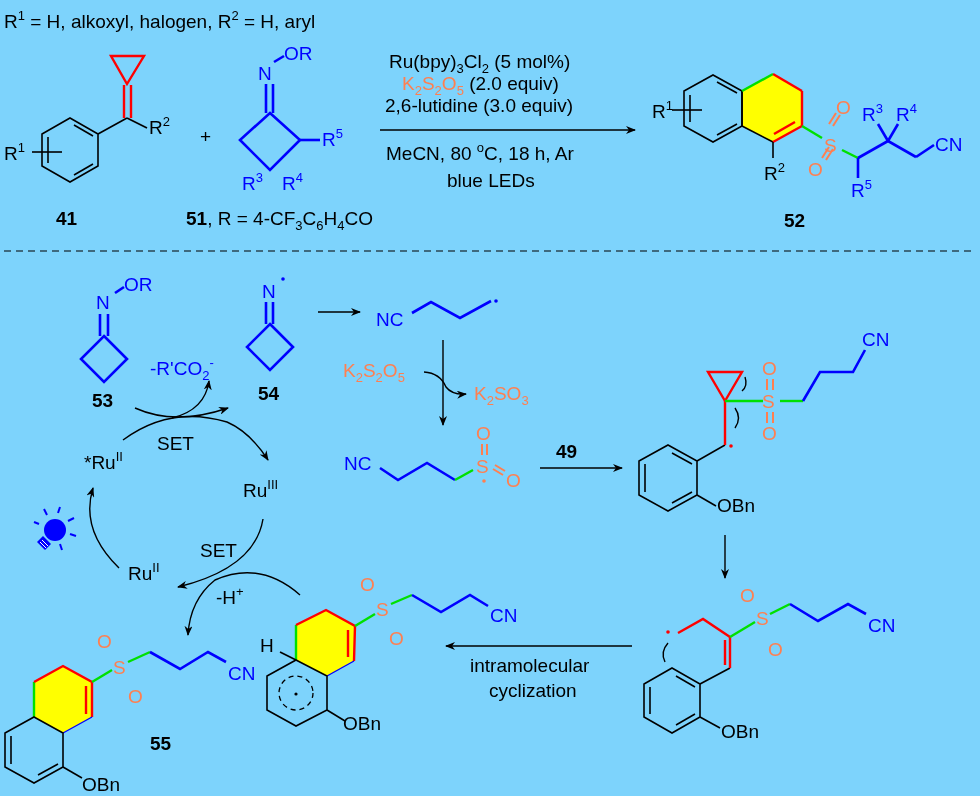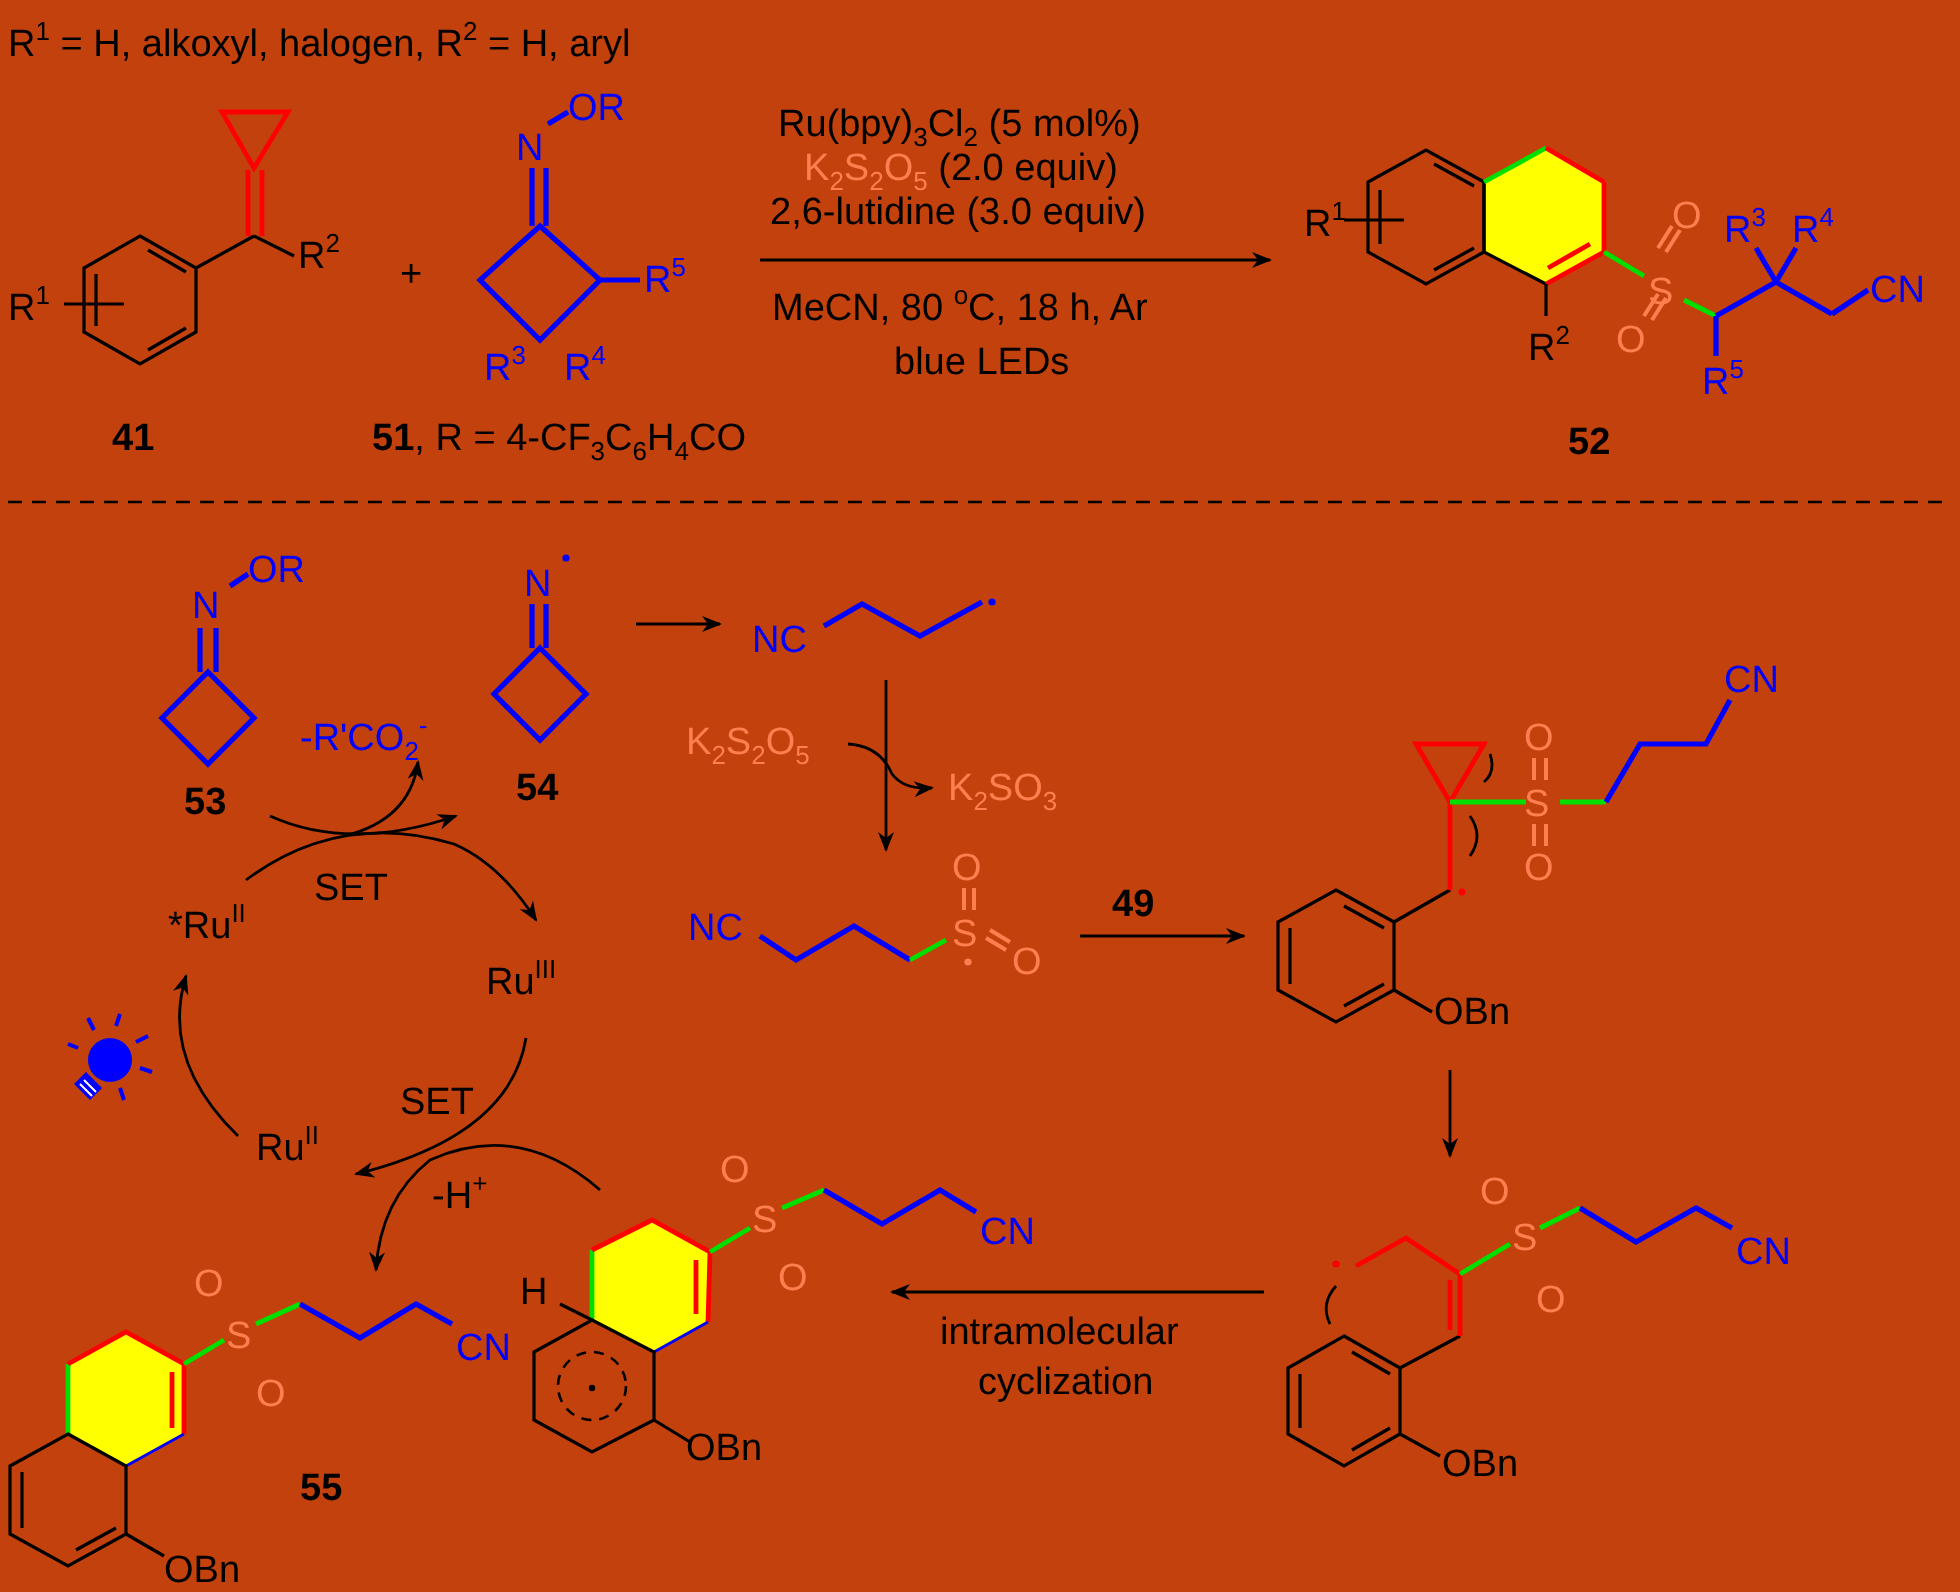--- a/index.html
+++ b/index.html
@@ -1,16 +1,16 @@
 <!DOCTYPE html>
 <html><head>
 <meta charset="utf-8">
 <style>
   html, body { margin: 0; padding: 0; background: #ffffff; }
-  #canvas { width: 980px; height: 796px; position: relative; overflow: hidden; background: #c2410c; }
+  #canvas { width: 980px; height: 796px; position: relative; overflow: hidden; background: #7dd3fc; }
   svg { display: block; }
   text { font-family: "Liberation Sans", sans-serif; }
   .t { font-size: 19px; fill: #000; }
   .tb { font-size: 19px; fill: #000; font-weight: bold; }
   .tblue { font-size: 19px; fill: #0000ff; }
   .tor { font-size: 19px; fill: #ff7f50; }
   .sub { font-size: 13px; }
   .k { stroke: #000; stroke-width: 1.6; fill: none; }
   .bl { stroke: #0000ff; stroke-width: 2.6; fill: none; }
   .rd { stroke: #ff0000; stroke-width: 2.4; fill: none; }

